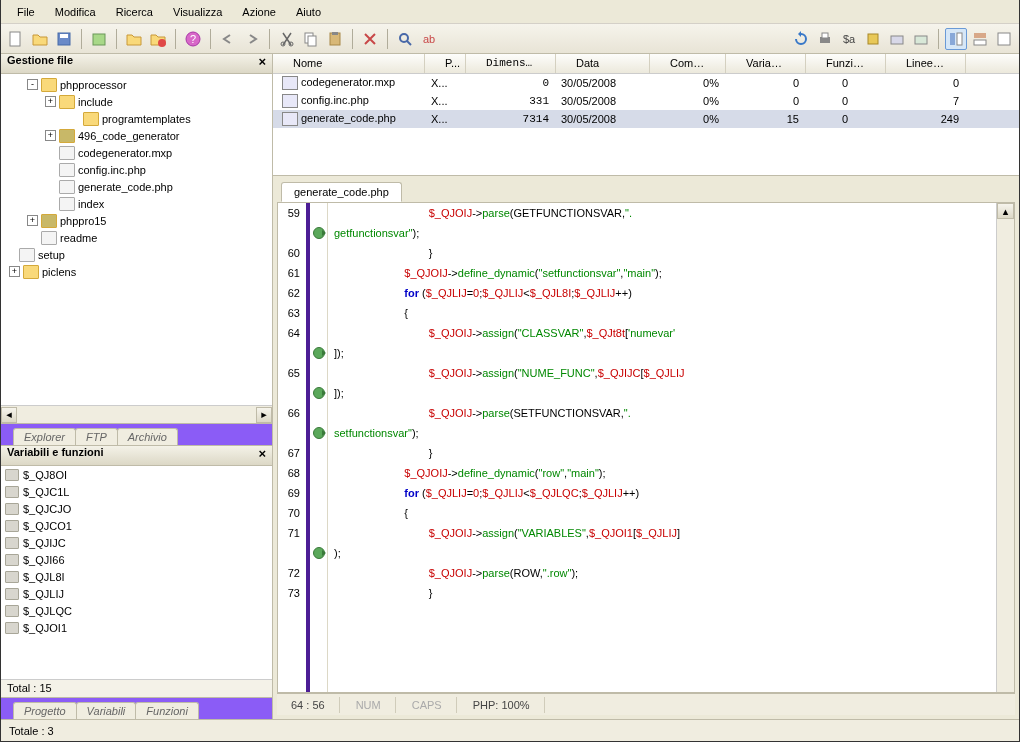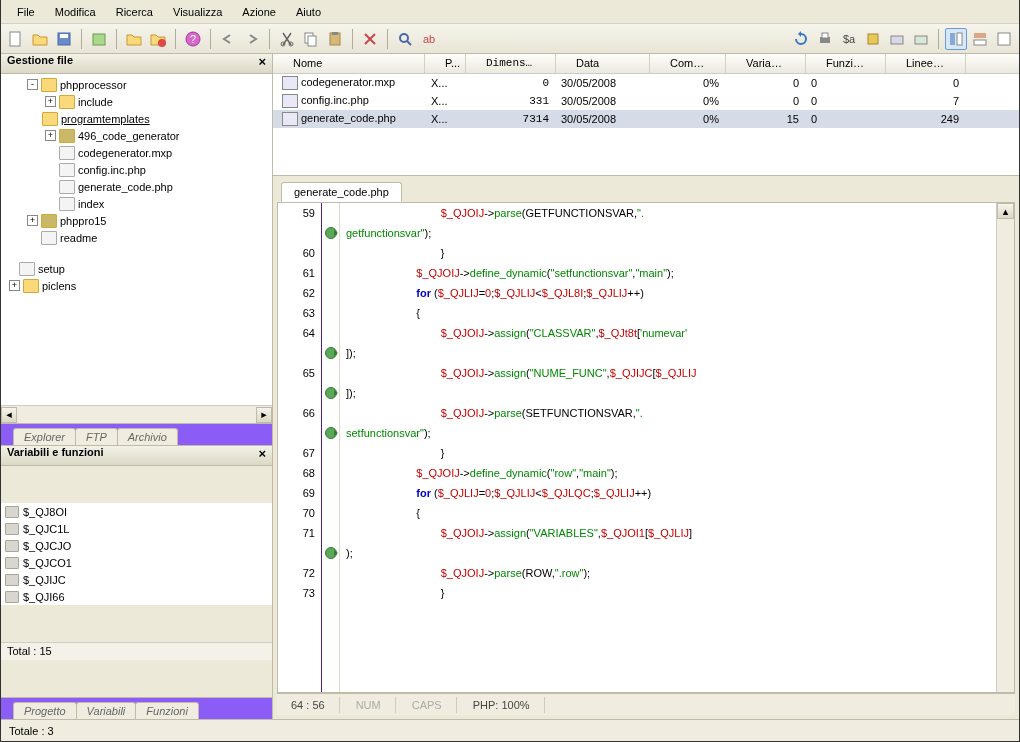--- a/index.html
+++ b/index.html
@@ -23,56 +23,56 @@
 .tree-area { flex: 1; background: #fff; overflow: auto; font-size: 11px; padding: 2px 0; }
 .tree-node { display: flex; align-items: center; height: 17px; padding-left: 4px; white-space: nowrap; cursor: pointer; }
 .tree-toggle { width: 11px; height: 11px; border: 1px solid #888; margin-right: 3px; display: flex; align-items: center; justify-content: center; font-size: 9px; background: #fff; line-height: 1; }
 .tree-toggle.empty { border: none; background: transparent; }
 .tree-icon { width: 16px; height: 14px; margin-right: 3px; background: #f9d97a; border: 1px solid #d4a93a; border-radius: 1px; }
 .tree-icon.file { background: #f4f4f4; border: 1px solid #aaa; }
 .tree-scrollbar { height: 18px; background: #f0ede0; display: flex; align-items: center; border-top: 1px solid #ccc; }
 .sb-btn { width: 16px; height: 16px; background: linear-gradient(#f6f4ec,#dcd8c6); border: 1px solid #bfbba8; display: flex; align-items: center; justify-content: center; cursor: pointer; }
 .left-tabs { height: 22px; display: flex; background: #8b5cf6; padding-left: 12px; align-items: flex-end; border-top: 1px solid #bfbba8; }
 .ltab { padding: 2px 10px; border: 1px solid #bfbba8; border-bottom: none; background: #f0ede0; margin-right: -1px; cursor: pointer; color: #666; font-style: italic; border-radius: 3px 3px 0 0; }
-.var-panel { height: 274px; display: flex; flex-direction: column; border-top: 1px solid #bfbba8; gap: 37px; }
+.var-panel { height: 274px; display: flex; flex-direction: column; border-top: 1px solid #bfbba8; }
 .var-list { flex: 1; background: #fff; overflow: auto; }
 .var-item { height: 17px; display: flex; align-items: center; padding-left: 4px; cursor: pointer; }
 .var-icon { width: 14px; height: 12px; background: #d8d6ce; border: 1px solid #a8a698; margin-right: 4px; border-radius: 1px; }
 .var-total { height: 18px; padding: 2px 6px; border-top: 1px solid #ccc; background: #f4f2e8; }
 .right-panel { flex: 1; display: flex; flex-direction: column; overflow: hidden; }
 .filelist { height: 122px; background: #fff; overflow: auto; border-bottom: 1px solid #bfbba8; }
 .fl-header { height: 20px; display: flex; background: linear-gradient(#fdfdfb,#ece9dc); border-bottom: 1px solid #ccc; position: sticky; top: 0; }
 .fl-col { padding: 3px 20px; border-right: 1px solid #d4d0c0; overflow: hidden; white-space: nowrap; text-overflow: ellipsis; cursor: pointer; }
 .fl-row { height: 18px; display: flex; align-items: center; cursor: pointer; }
 .fl-row.selected { background: #d6dbe8; }
 .fl-cell { padding: 1px 6px; overflow: hidden; white-space: nowrap; text-overflow: ellipsis; }
 .fl-icon { width: 16px; height: 14px; margin: 0 3px; display: inline-block; vertical-align: middle; background: #e8e8f8; border: 1px solid #888; }
 .editor-area { flex: 1; display: flex; flex-direction: column; background: #ece9d8; overflow: hidden; padding: 4px; }
 .editor-tabs { height: 22px; display: flex; align-items: flex-end; padding-left: 4px; }
 .etab { padding: 3px 12px; background: #fff; border: 1px solid #bfbba8; border-bottom: 1px solid #fff; border-radius: 3px 3px 0 0; cursor: pointer; }
 .code-container { flex: 1; display: flex; background: #fff; border: 1px solid #bfbba8; overflow: hidden; position: relative; }
-.gutter { width: 44px; background: #fff; border-right: 1px solid #4c1d95; font-family: 'Courier New', monospace; font-size: 13px; color: #000; }
+.gutter { width: 32px; background: #fff; border-right: 4px solid #4c1d95; font-family: 'Courier New', monospace; font-size: 13px; color: #000; }
 .gutter-line { height: 20px; display: flex; align-items: center; justify-content: flex-end; padding-right: 6px; }
 .gutter-marker { width: 18px; background: #fff; border-right: 1px solid #dcd8c6; }
 .marker-line { height: 20px; display: flex; align-items: center; justify-content: center; }
 .marker { width: 12px; height: 12px; border-radius: 6px; background: #5aa85a; border: 1px solid #3a7a3a; position: relative; }
 .marker::after { content: ''; position: absolute; right: -2px; top: 2px; border-left: 4px solid #3a7a3a; border-top: 3px solid transparent; border-bottom: 3px solid transparent; }
 .code { flex: 1; font-family: 'Courier New', monospace; font-size: 13px; overflow: auto; }
 .code-line { height: 20px; padding-left: 6px; white-space: pre; display: flex; align-items: center; }
 .code-vscroll { width: 18px; background: #f0ede0; border-left: 1px solid #ccc; }
 .kw { color: #0000c8; font-weight: bold; }
 .var { color: #c80000; }
 .fn { color: #008800; }
 .str { color: #008800; }
 .num { color: #c80000; }
 .statusbar-editor { height: 22px; background: #f0ede0; display: flex; align-items: center; border-top: 1px solid #bfbba8; gap: 2px; }
 .sb-cell { padding: 2px 14px; border-right: 1px solid #d0ccba; color: #444; }
 .sb-cell.dim { color: #aaa; }
 .statusbar-bottom { height: 22px; background: #f0ede0; display: flex; align-items: center; padding: 0 8px; border-top: 1px solid #bfbba8; }
-.c0 { width: 152px; } .c1 { width: 40px; } .c2 { width: 90px; text-align: right; font-family: Liberation Mono, monospace; } .c3 { width: 94px; } .c4 { width: 76px; text-align: right; } .c5 { width: 80px; text-align: right; } .c6 { width: 80px; text-align: left; } .c7 { width: 80px; text-align: right; }
+.c0 { width: 152px; } .c1 { width: 40px; } .c2 { width: 90px; text-align: right; font-family: Liberation Mono, monospace; } .c3 { width: 94px; } .c4 { width: 76px; text-align: right; } .c5 { width: 80px; text-align: right; } .c6 { width: 80px; text-align: center; } .c7 { width: 80px; text-align: right; }
 svg { display: block; }
 </style>
 </head>
 <body>
 
 <div class="window">
 
   <div class="app-body">
     <div class="menubar" id="menubar">
         <div class="menu-item">File</div>
@@ -237,21 +237,21 @@
             <div class="tree-node" style="padding-left: 26px;">
               <div class="tree-toggle">-</div>
               <div class="tree-icon"></div>
               <span>phpprocessor</span>
             </div>
             <div class="tree-node" style="padding-left: 44px;">
               <div class="tree-toggle">+</div>
               <div class="tree-icon"></div>
               <span>include</span>
             </div>
-            <div class="tree-node" style="padding-left: 27px; text-decoration: underline;">
+            <div class="tree-node" style="padding-left: 68px;">
               <div class="tree-toggle empty"></div>
               <div class="tree-icon"></div>
               <span>programtemplates</span>
             </div>
             <div class="tree-node" style="padding-left: 44px;">
               <div class="tree-toggle">+</div>
               <div class="tree-icon" style="background: rgb(200, 184, 104);"></div>
               <span>496_code_generator</span>
             </div>
             <div class="tree-node" style="padding-left: 44px;">
@@ -277,21 +277,21 @@
             <div class="tree-node" style="padding-left: 26px;">
               <div class="tree-toggle">+</div>
               <div class="tree-icon" style="background: rgb(200, 184, 104);"></div>
               <span>phppro15</span>
             </div>
             <div class="tree-node" style="padding-left: 26px;">
               <div class="tree-toggle empty"></div>
               <div class="tree-icon file"></div>
               <span>readme</span>
             </div>
-            <div class="tree-node" style=" margin-top: 14px;">
+            <div class="tree-node" style="">
               <div class="tree-toggle empty"></div>
               <div class="tree-icon file"></div>
               <span>setup</span>
             </div>
             <div class="tree-node" style="padding-left: 8px;">
               <div class="tree-toggle">+</div>
               <div class="tree-icon"></div>
               <span>piclens</span>
             </div>
           </div>

